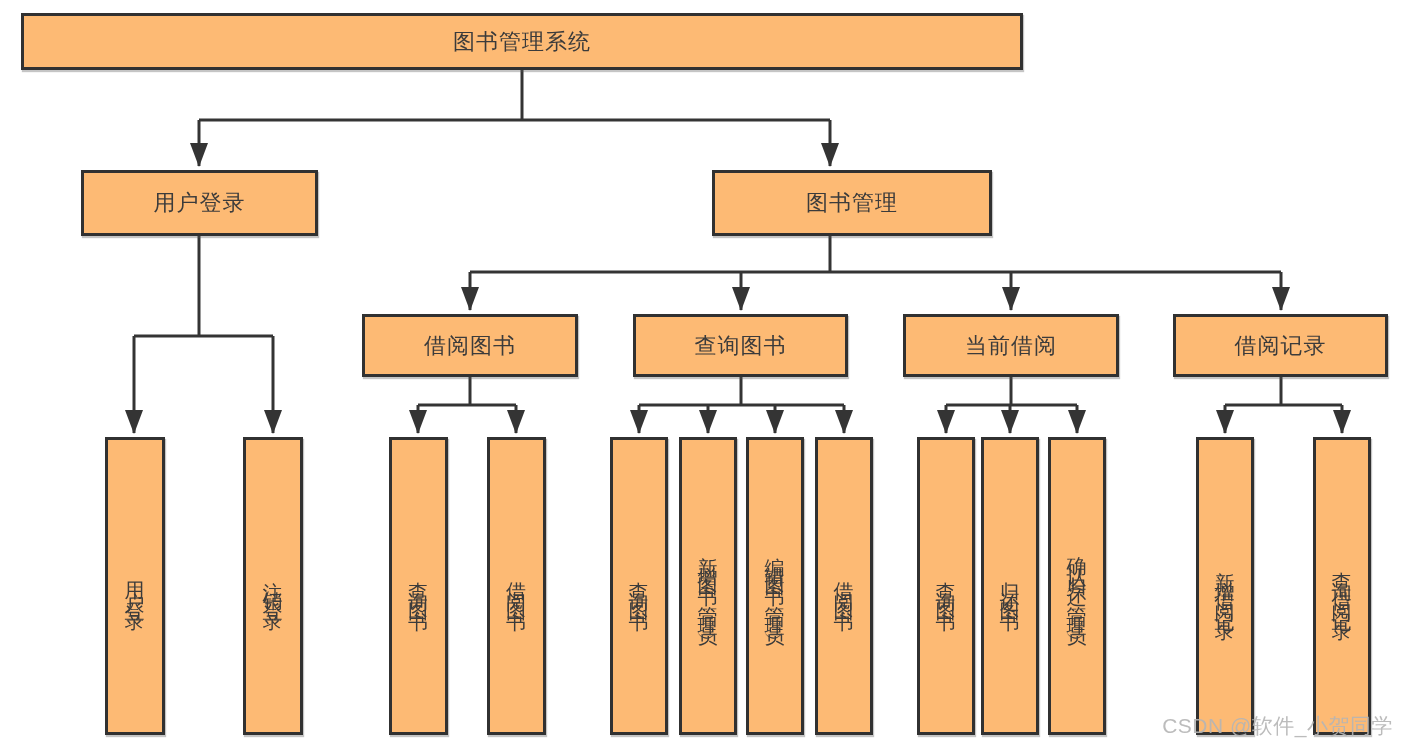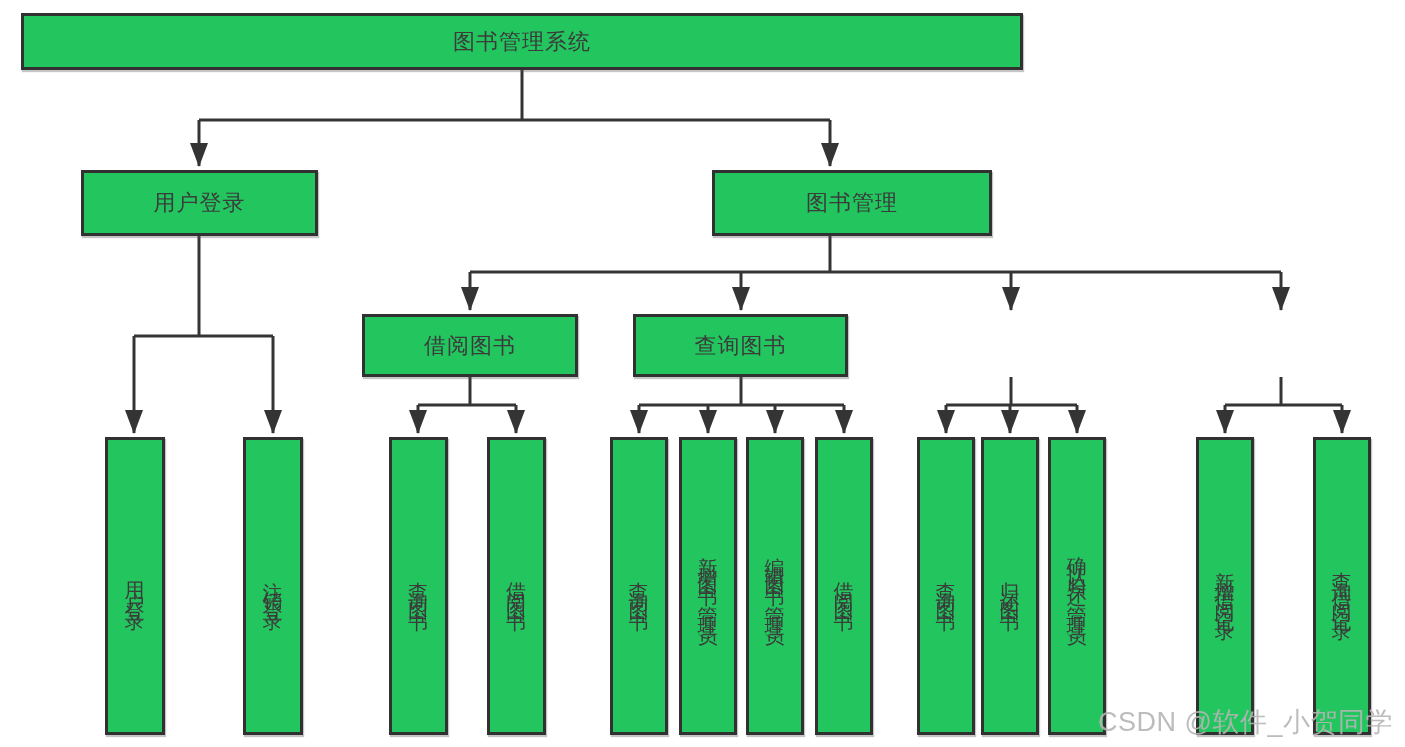--- a/index.html
+++ b/index.html
@@ -2,33 +2,33 @@
 <html><head>
 <meta charset="utf-8">
 <style>
   html,body{margin:0;padding:0;background:#ffffff;}
   #stage{
     position:relative;width:1405px;height:747px;background:#ffffff;
     font-family:"Liberation Sans", sans-serif;overflow:hidden;
   }
   #wires{position:absolute;left:0;top:0;width:1405px;height:747px;}
   .box{
-    position:absolute;box-sizing:border-box;background:#22c55e;
+    position:absolute;box-sizing:border-box;background:#fdba74;
     border:3px solid #313131;box-shadow:1px 2px 1px rgba(90,90,90,.35);
     display:flex;align-items:center;justify-content:center;
     color:#3b3b3b;z-index:2;
   }
   .box.h span{font-size:22px;letter-spacing:1px;white-space:nowrap;}
   .box.v span{
     writing-mode:vertical-rl;font-size:20px;letter-spacing:10px;
     white-space:nowrap;line-height:1;
   }
   #watermark{
     position:absolute;right:12px;bottom:7px;z-index:3;
-    color:#b5b5b5;font-size:27px;letter-spacing:0.5px;opacity:.9;
+    color:#b5b5b5;font-size:21px;letter-spacing:0.5px;opacity:.9;
   }
 </style>
 </head>
 <body>
 
 <div id="stage">
 
   <svg id="wires" width="1405" height="747" viewBox="0 0 1405 747" xmlns="http://www.w3.org/2000/svg">
     <defs>
       <marker id="arrow" markerUnits="userSpaceOnUse" markerWidth="30" markerHeight="22" refX="23" refY="9" orient="auto">
@@ -89,20 +89,26 @@
   <div class="box h" style="left:712px;top:170px;width:280px;height:66px">
     <span>图书管理</span>
   </div>
 
   <div class="box h" style="left:362px;top:314px;width:216px;height:63px">
     <span>借阅图书</span>
   </div>
   <div class="box h" style="left:633px;top:314px;width:215px;height:63px">
     <span>查询图书</span>
   </div>
+  <div class="box h" style="left:903px;top:314px;width:216px;height:63px">
+    <span>当前借阅</span>
+  </div>
+  <div class="box h" style="left:1173px;top:314px;width:215px;height:63px">
+    <span>借阅记录</span>
+  </div>
 
   <div class="box v" style="left:105px;top:437px;width:60px;height:298px">
     <span>用户登录</span>
   </div>
   <div class="box v" style="left:243px;top:437px;width:60px;height:298px">
     <span>注销登录</span>
   </div>
 
   <div class="box v" style="left:389px;top:437px;width:59px;height:298px">
     <span>查询图书</span>

